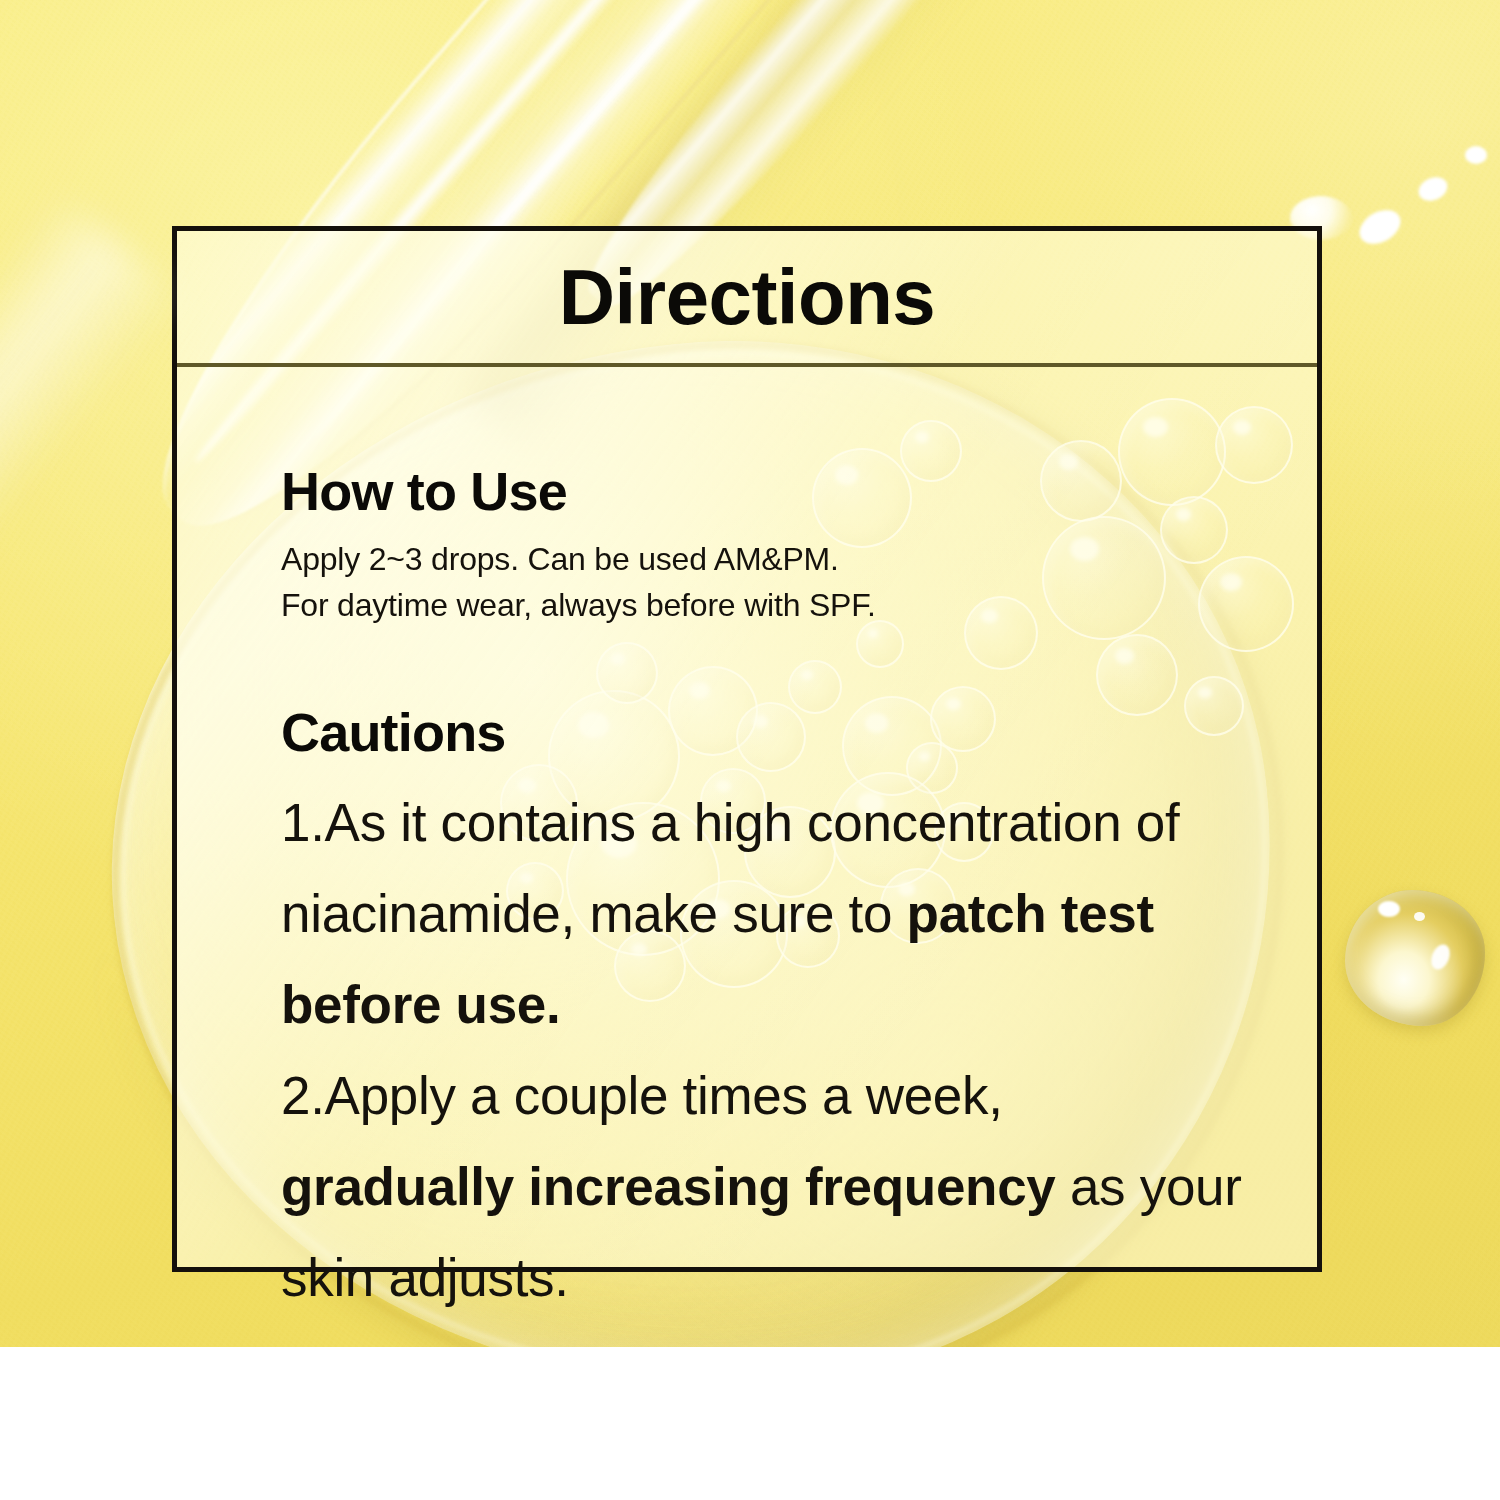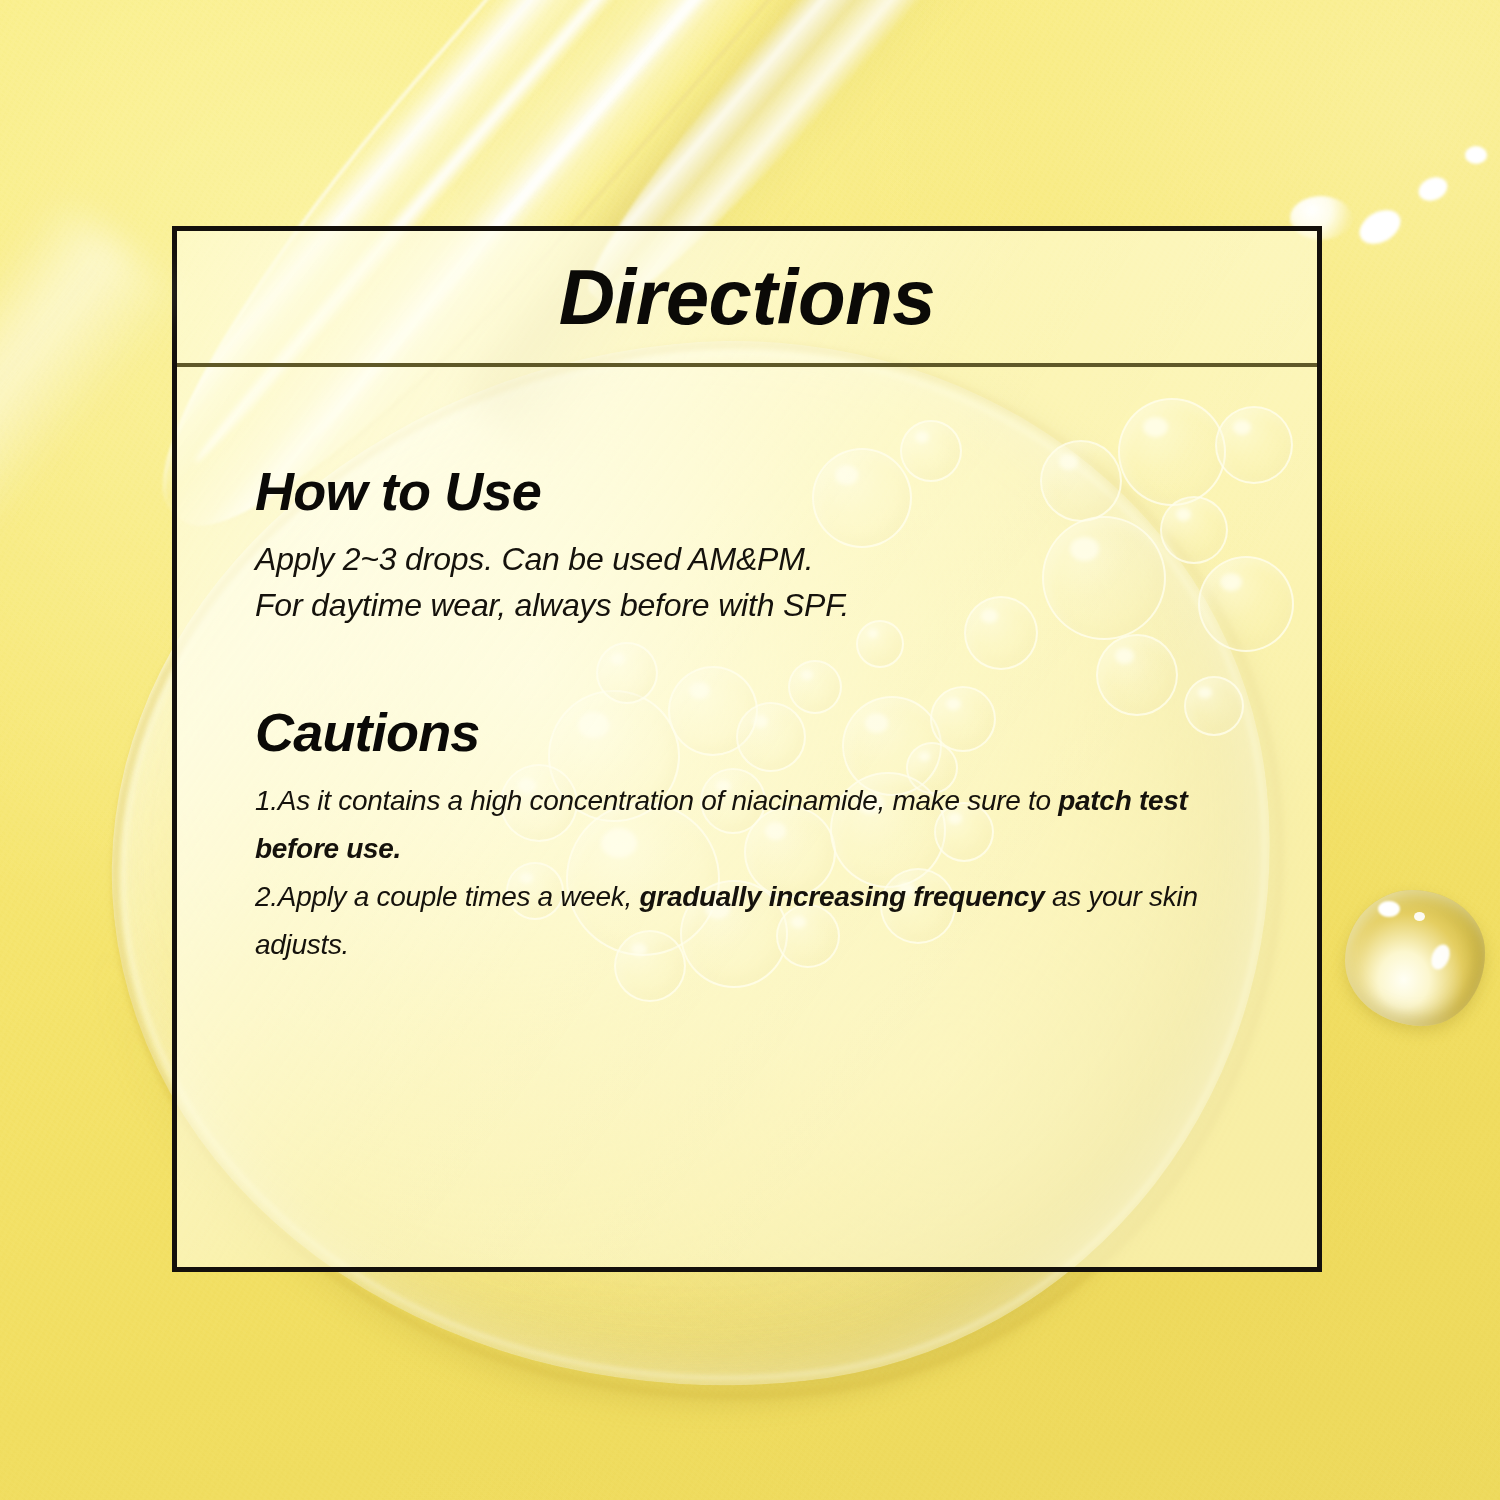--- a/index.html
+++ b/index.html
@@ -3,25 +3,24 @@
 <meta charset="utf-8">
 <style>
   html, body {
     margin: 0;
     padding: 0;
     background: #ffffff;
   }
   #stage {
     position: relative;
     width: 1500px;
-    height: 1500px;
+    height: 1347px;
     overflow: hidden;
     font-family: "Liberation Sans", sans-serif;
     background: #0369a1;
-    font-style: italic;
   }
 
   
   .bg-base {
     position: absolute;
     inset: 0;
     background:
       radial-gradient(circle at 22% 18%, rgba(255,255,210,0.45) 0%, rgba(255,255,210,0) 42%),
       radial-gradient(circle at 78% 86%, rgba(236,213,88,0.42) 0%, rgba(236,213,88,0) 48%),
       radial-gradient(circle at 95% 8%, rgba(255,252,214,0.35) 0%, rgba(255,252,214,0) 35%),
@@ -270,41 +269,41 @@
     letter-spacing: -0.5px;
     color: #0b0a07;
     line-height: 1;
     position: relative;
     z-index: 3;
     font-family: "Liberation Sans", sans-serif;
   }
   .panel-body {
     position: relative;
     z-index: 3;
-    padding: 96px 72px 0 78px;
+    padding: 96px 72px 0 104px;
   }
   .sec-heading {
     font-size: 54px;
     font-weight: 700;
     color: #0b0a07;
     letter-spacing: -0.8px;
     line-height: 1.05;
     margin: 0 0 16px 0;
   }
   .sec-heading.cautions { margin-top: 76px; }
   .body-line {
     font-size: 32px;
     font-weight: 400;
     color: #15120c;
     line-height: 1.44;
     letter-spacing: -0.2px;
     margin: 0;
   }
   .caution-line {
-    font-size: 28px;
+    font-size: 53px;
     font-weight: 400;
     color: #15120c;
     line-height: 1.72;
     letter-spacing: -0.3px;
     margin: 0;
   }
   .caution-line b { font-weight: 700; }
 
   
   .panel-streak {

